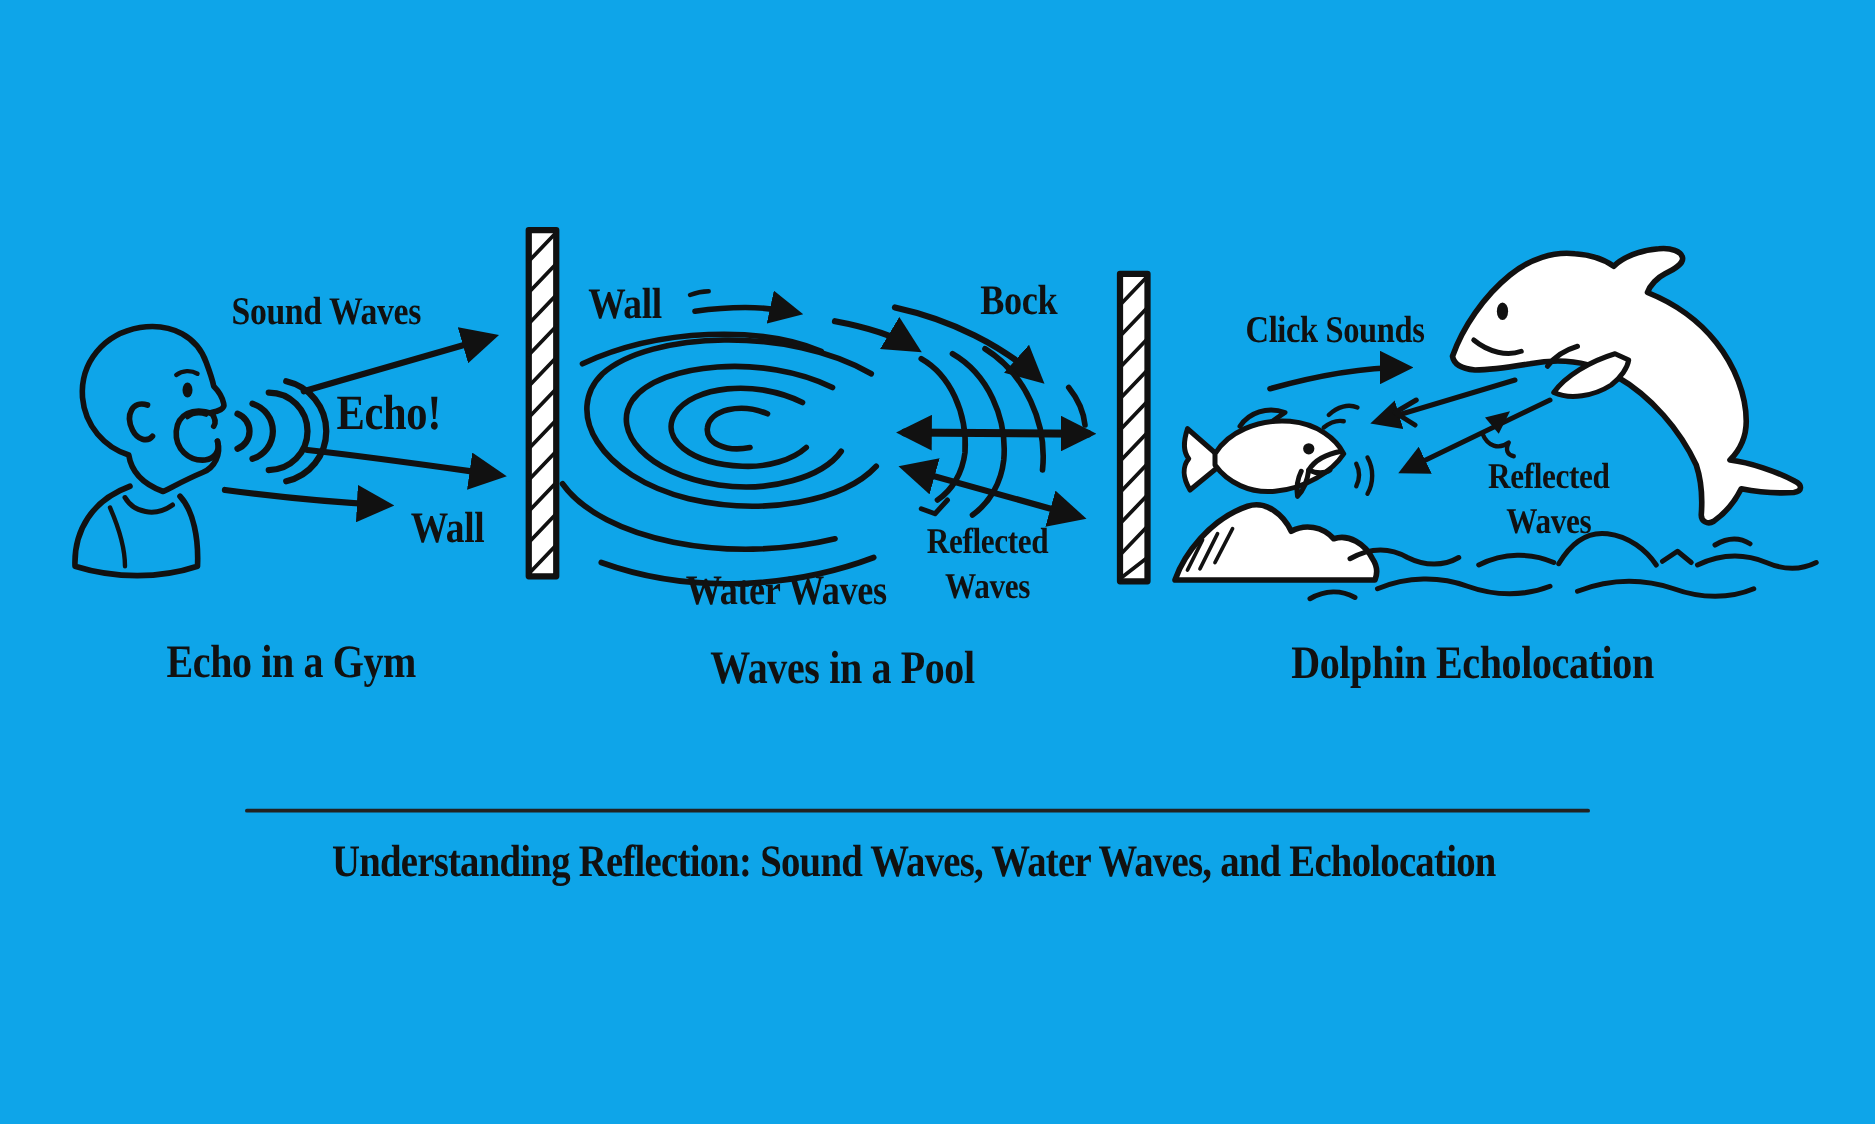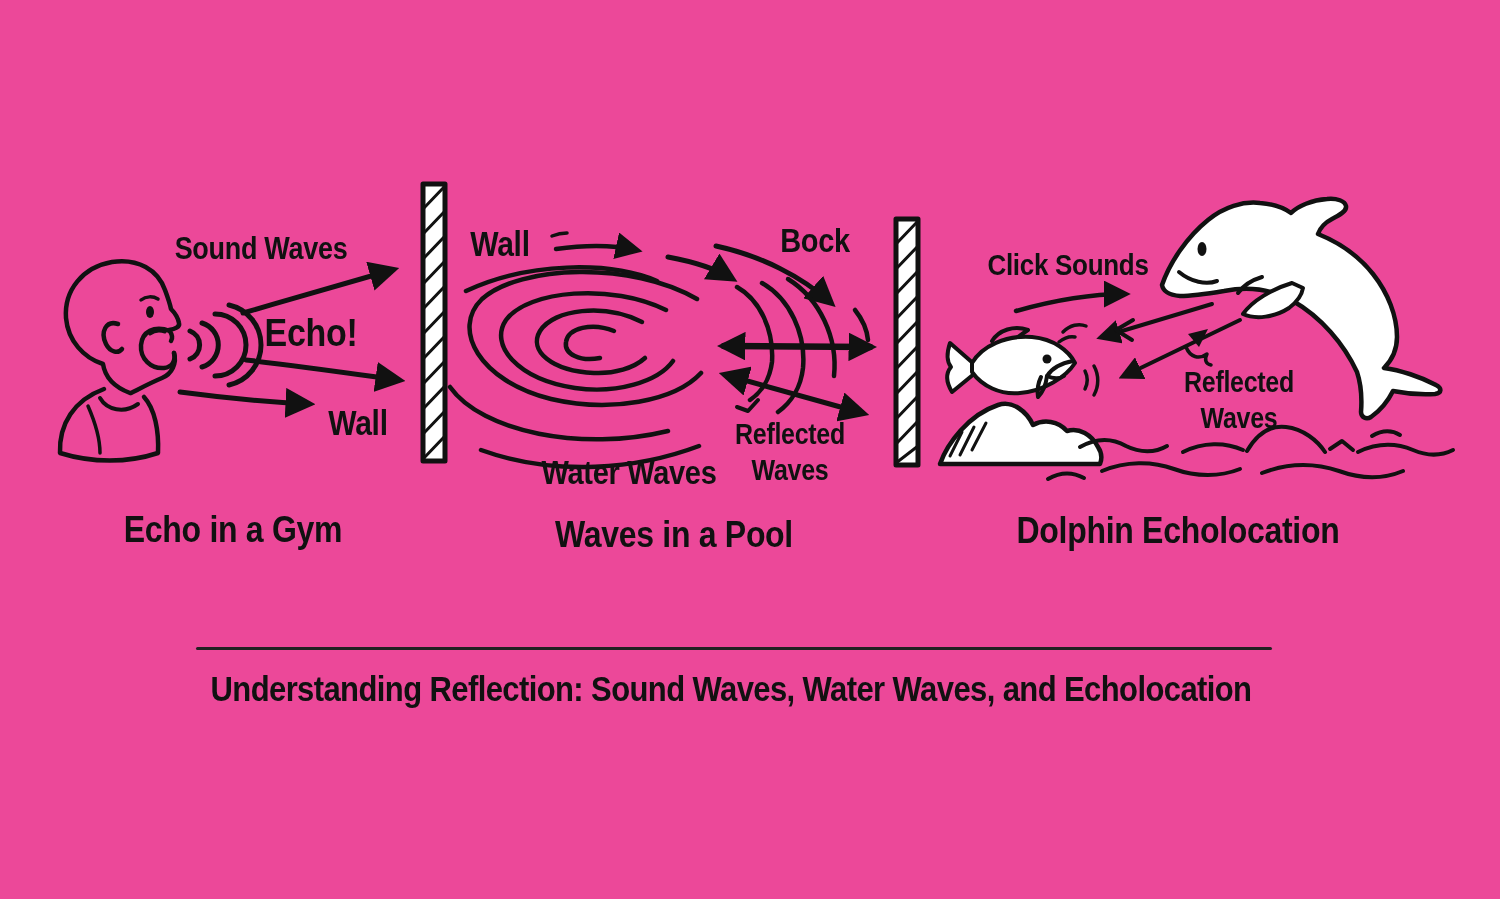--- a/index.html
+++ b/index.html
@@ -1,17 +1,17 @@
 <!DOCTYPE html>
 <html><head>
 <meta charset="utf-8">
 <style>
   html,body{margin:0;padding:0;background:#ffffff;}
-  .stage{position:relative;width:1500px;height:899px;background:#ec4899;overflow:hidden;
-         font-family:Liberation Sans, sans-serif;}
+  .stage{position:relative;width:1500px;height:899px;background:#0ea5e9;overflow:hidden;
+         font-family:Liberation Serif, serif;}
   .label{position:absolute;transform:translate(-50%,-50%) scaleY(1.16);
          font-weight:700;color:#111111;white-space:nowrap;letter-spacing:-0.3px;
          text-align:center;line-height:1.25;}
   .label span{display:block;}
   svg.art{position:absolute;left:0;top:0;}
   .divider{position:absolute;left:196px;top:647px;width:1076px;height:3px;background:#222;border-radius:2px;}
 </style>
 </head>
 <body>
 

